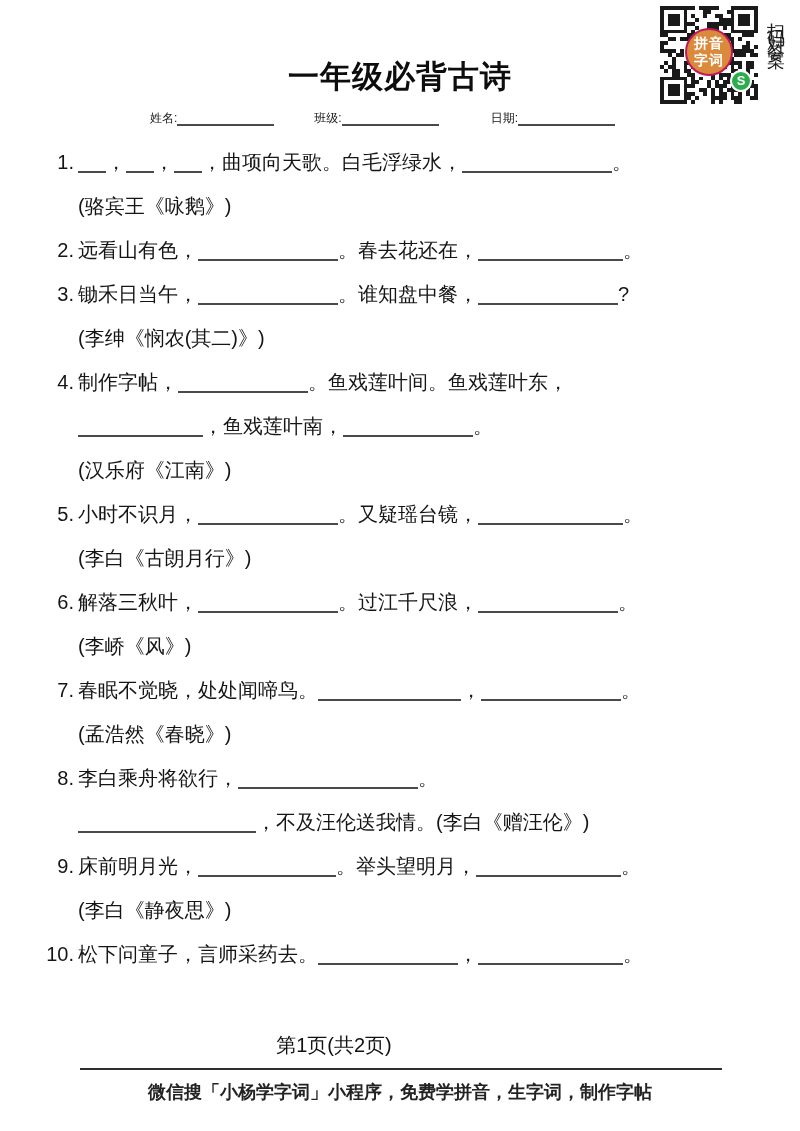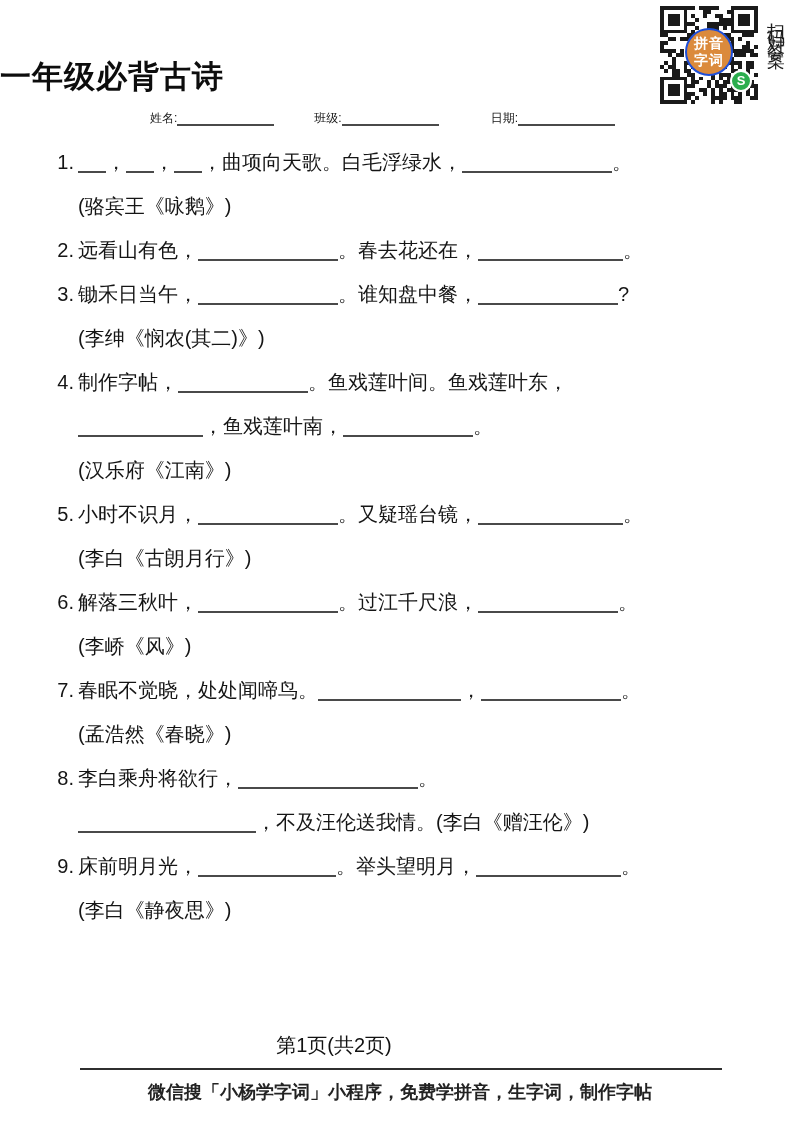--- a/index.html
+++ b/index.html
@@ -12,42 +12,42 @@
     position: relative;
     overflow: hidden;
   }
 
   
   .qr-wrap { position: absolute; left: 660px; top: 6px; width: 98px; height: 98px; }
   .qr-wrap svg { display: block; }
   .qr-badge {
     position: absolute; left: 25px; top: 22px;
     width: 48px; height: 48px; border-radius: 50%;
-    background: #DB8A3C; border: 2px solid #1d4ed8;
+    background: #DB8A3C; border: 2px solid #be185d;
     color: #ffffff; font-weight: 700; font-size: 14px; line-height: 1.25;
     display: flex; flex-direction: column; align-items: center; justify-content: center;
     letter-spacing: 1px;
   }
   .qr-miniapp {
     position: absolute; left: 70px; top: 64px;
     width: 22px; height: 22px; border-radius: 50%;
     background: #2BAD4E; border: 2px solid #ffffff;
     color: #ffffff; font-weight: 700; font-size: 13px;
     text-align: center; line-height: 18px;
   }
   .scan-label {
     position: absolute; left: 764px; top: 8px;
     writing-mode: vertical-rl; text-orientation: upright;
     font-size: 18px; letter-spacing: 7px; color: #1d1d1d; font-weight: 500;
   }
 
   
   .page-title {
     position: absolute; top: 56px; left: 0; width: 800px;
-    text-align: left; font-size: 31px; font-weight: 800; letter-spacing: 1px;
+    text-align: center; font-size: 31px; font-weight: 800; letter-spacing: 1px;
     color: #0d0d0d;
   }
   .header-row {
     position: absolute; top: 110px; left: 150px; width: 560px;
     font-size: 12px; white-space: nowrap;
   }
   .hfield { display: inline-block; margin-right: 40px; }
   .hfield:nth-child(2) { margin-right: 52px; }
   .hfield:last-child { margin-right: 0; }
   .hblank {
@@ -352,17 +352,20 @@
       <div class="line"><span>(孟浩然《春晓》)</span></div>
     </div>
     <div>
       <div class="line"><span class="num">8.</span><span>李白乘舟将欲行，</span><span class="blank" style="width: 180px;"></span><span>。</span></div>
       <div class="line"><span class="blank" style="width: 178px;"></span><span>，不及汪伦送我情。(李白《赠汪伦》)</span></div>
     </div>
     <div>
       <div class="line"><span class="num">9.</span><span>床前明月光，</span><span class="blank" style="width: 138px;"></span><span>。举头望明月，</span><span class="blank" style="width: 145px;"></span><span>。</span></div>
       <div class="line"><span>(李白《静夜思》)</span></div>
     </div>
+    <div>
+      <div class="line"><span class="num">10.</span><span>松下问童子，言师采药去。</span><span class="blank" style="width: 140px;"></span><span>，</span><span class="blank" style="width: 145px;"></span><span>。</span></div>
+    </div>
   </div>
 
 <div class="page-number">第1页(共2页)</div>
 <div class="footer-rule"></div>
 <div class="footer-note">微信搜「小杨学字词」小程序，免费学拼音，生字词，制作字帖</div>
 
 </body></html>

